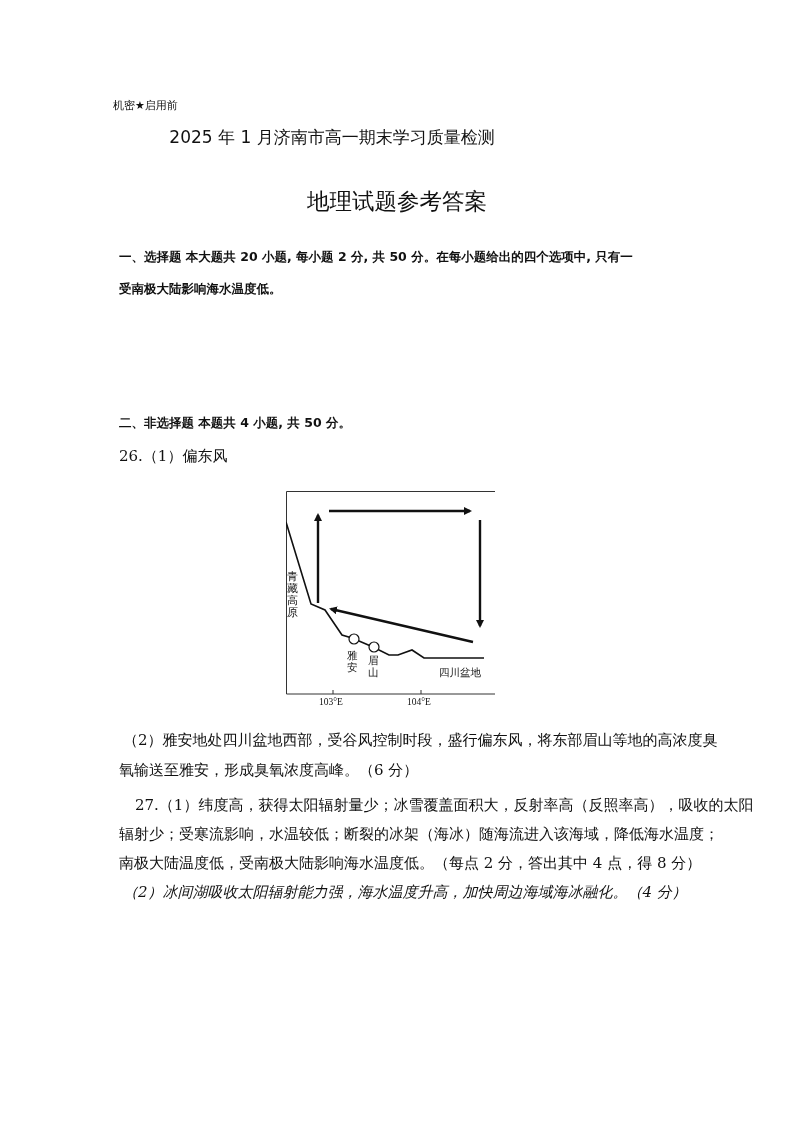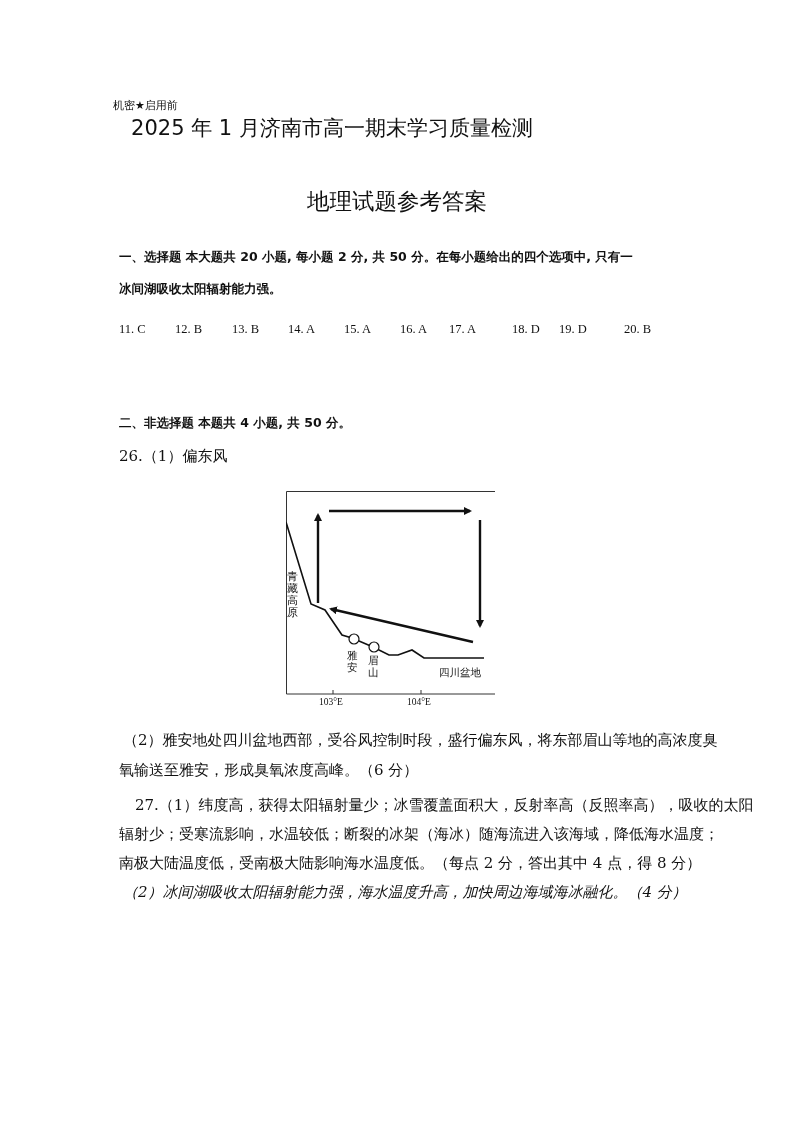--- a/index.html
+++ b/index.html
@@ -1,19 +1,19 @@
 <!DOCTYPE html>
 <html><head>
   <meta charset="utf-8">
   <style>
     html, body { margin: 0; padding: 0; background: #ffffff; }
     body { width: 794px; height: 1123px; position: relative; overflow: hidden; color: #111; font-family: "DejaVu Serif", "Liberation Serif", serif; }
     .abs { position: absolute; white-space: nowrap; }
     .confidential { left: 113px; top: 98px; font-size: 11px; font-family: "DejaVu Sans", sans-serif; }
-    .title1 { left: 0; width: 664px; text-align: center; top: 114px; font-size: 21px; font-family: "DejaVu Sans", sans-serif; }
+    .title1 { left: 0; width: 664px; text-align: center; top: 126px; font-size: 17px; font-family: "DejaVu Sans", sans-serif; }
     .title2 { left: 0; width: 794px; text-align: center; top: 186px; font-size: 22.5px; font-family: "DejaVu Sans", sans-serif; }
     .sec { font-family: "DejaVu Sans", sans-serif; font-weight: bold; font-size: 12.5px; }
     .sec1a { left: 119px; top: 249px; }
     .sec1b { left: 119px; top: 281px; }
     .ans-grid { left: 119px; top: 322px; width: 560px; }
     .ans-row { position: relative; height: 30px; }
     .ans { position: absolute; font-size: 12.5px; font-family: "Liberation Serif", serif; }
     .sec2 { left: 119px; top: 415px; }
     .q26 { left: 119px; top: 447px; font-size: 13px; }
     .body-text { font-size: 15px; font-family: "DejaVu Serif", serif; }
@@ -26,35 +26,23 @@
     .p6 { left: 123px; top: 883px; font-style: italic; }
   </style>
 </head>
 <body>
 
 <div class="abs confidential">机密★启用前</div>
 <div class="abs title1">2025 年 1 月济南市高一期末学习质量检测</div>
 <div class="abs title2">地理试题参考答案</div>
 
 <div class="abs sec sec1a">一、选择题  本大题共 20 小题, 每小题 2 分, 共 50 分。在每小题给出的四个选项中, 只有一</div>
-<div class="abs sec sec1b">冰间湖吸收太阳辐射能力强。</div>
+<div class="abs sec sec1b">受南极大陆影响海水温度低。</div>
 
 <div class="abs ans-grid">
-  <div class="ans-row">
-    <span class="ans" style="left:0">11. C</span>
-    <span class="ans" style="left:56px">12. B</span>
-    <span class="ans" style="left:113px">13. B</span>
-    <span class="ans" style="left:169px">14. A</span>
-    <span class="ans" style="left:225px">15. A</span>
-    <span class="ans" style="left:281px">16. A</span>
-    <span class="ans" style="left:330px">17. A</span>
-    <span class="ans" style="left:393px">18. D</span>
-    <span class="ans" style="left:440px">19. D</span>
-    <span class="ans" style="left:505px">20. B</span>
-  </div>
 </div>
 
 <div class="abs sec sec2">二、非选择题  本题共 4 小题, 共 50 分。</div>
 <div class="abs q26 body-text">26.（1）偏东风</div>
 
 <div class="diagram">
   <svg width="210" height="215" viewBox="0 0 210 215" xmlns="http://www.w3.org/2000/svg">
     <defs>
       <marker id="ah" markerWidth="8" markerHeight="8" refX="6" refY="4" orient="auto" markerUnits="userSpaceOnUse">
         <path d="M0,0 L8,4 L0,8 Z" fill="#111"></path>

